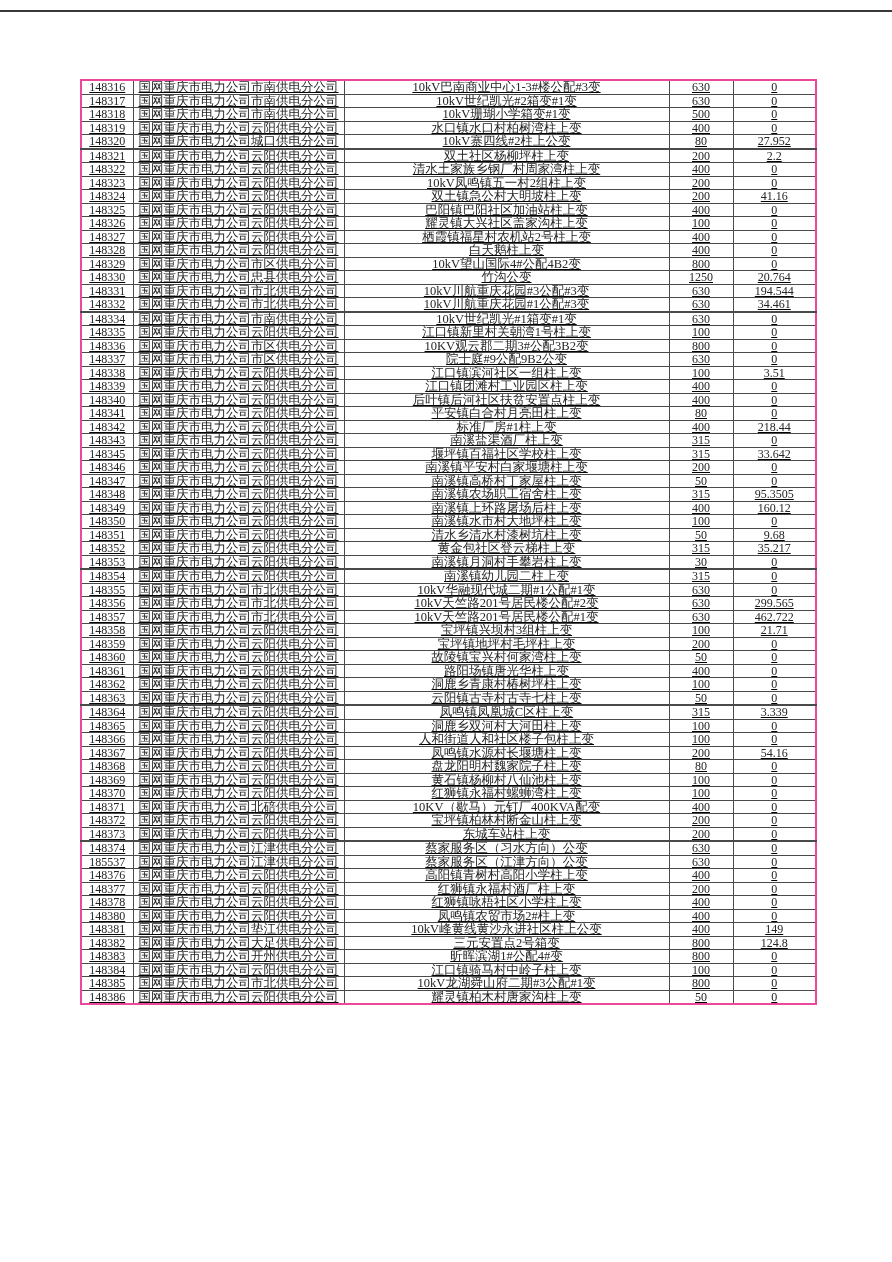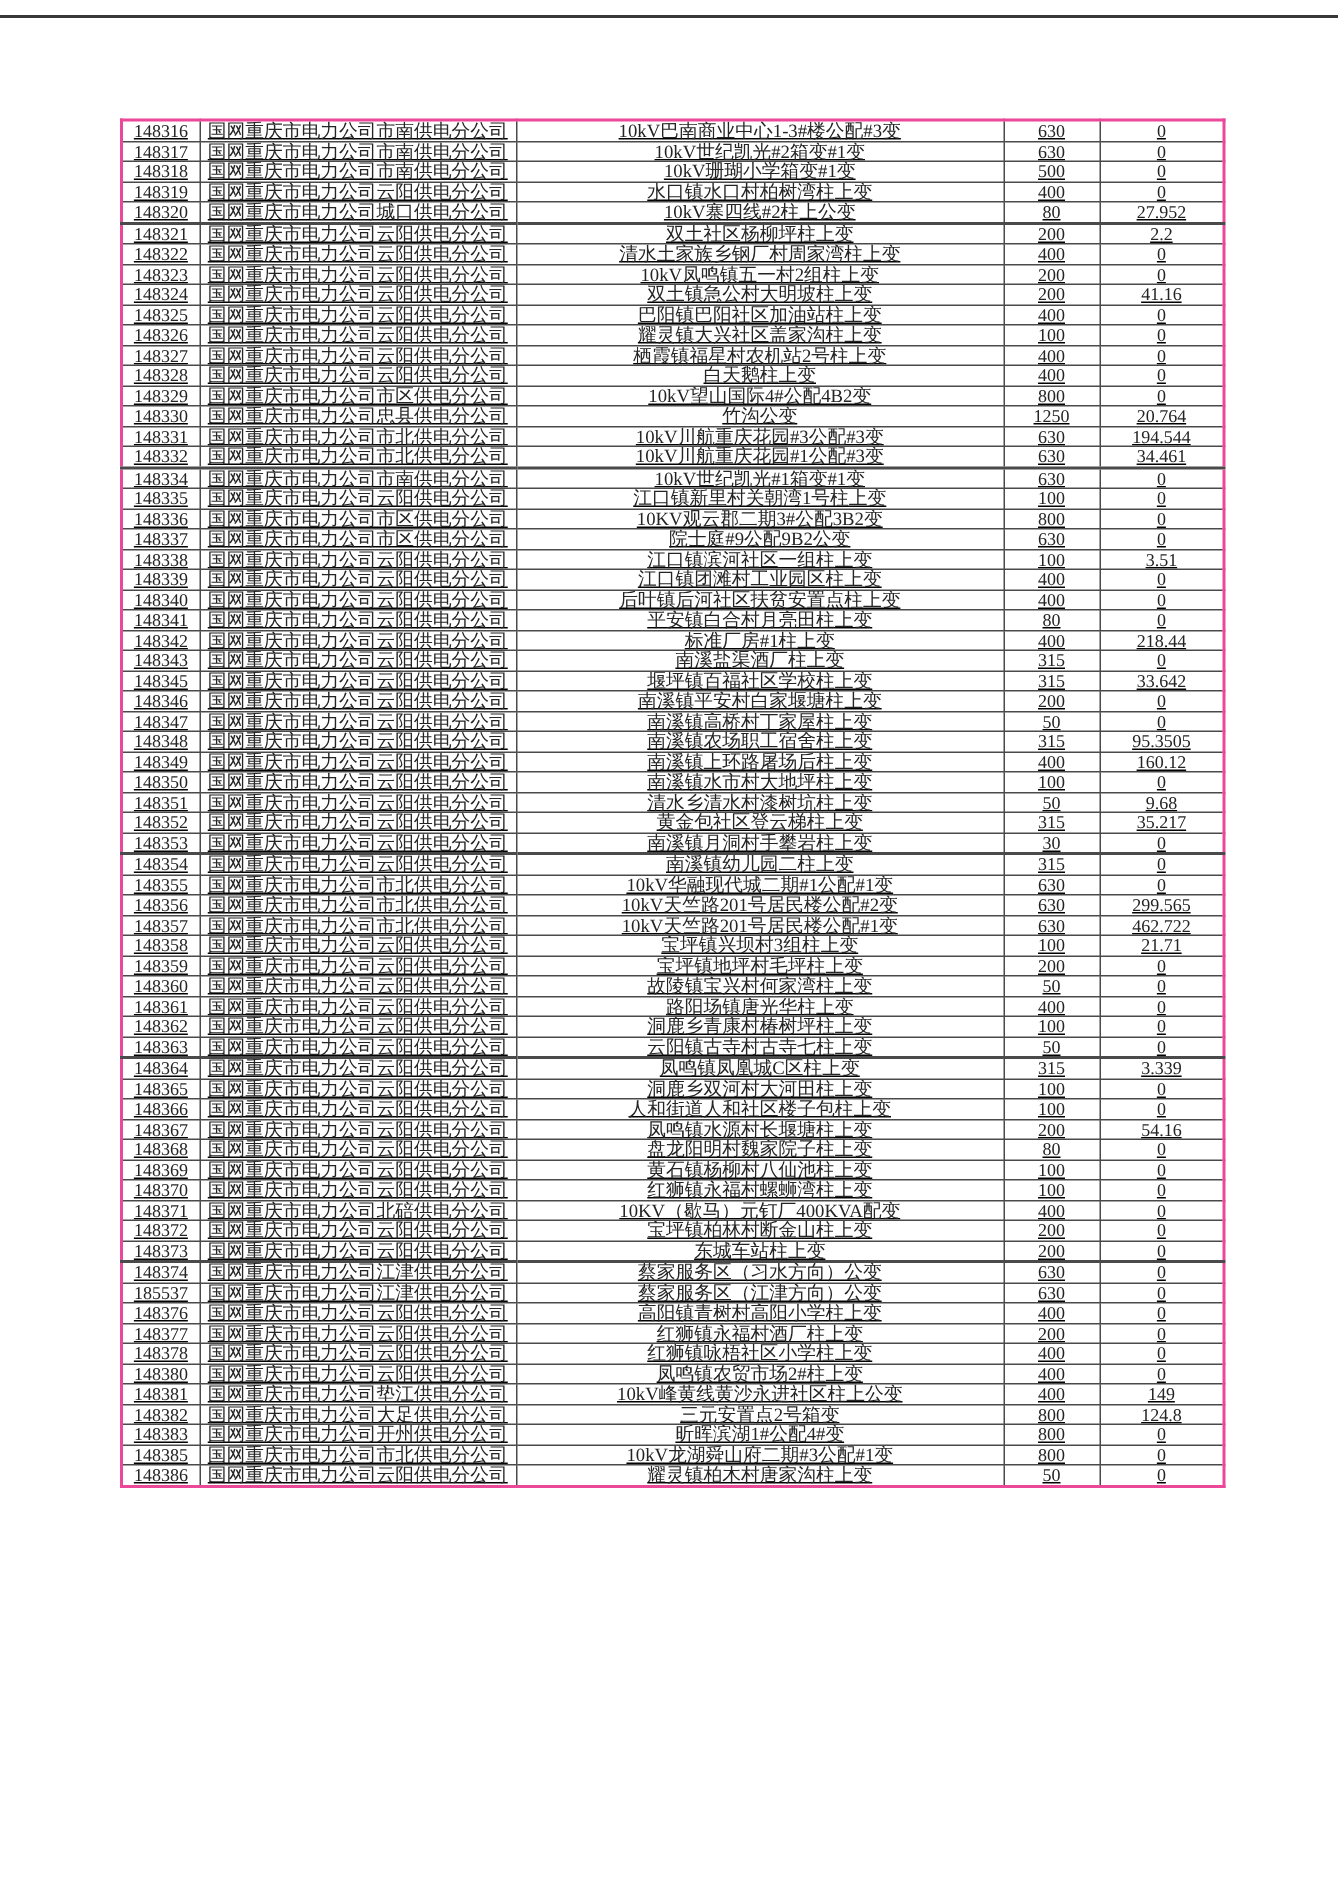--- a/index.html
+++ b/index.html
@@ -518,20 +518,27 @@
         <td>124.8</td>
       </tr>
       <tr>
         <td>148383</td>
         <td>国网重庆市电力公司开州供电分公司</td>
         <td>昕晖滨湖1#公配4#变</td>
         <td>800</td>
         <td>0</td>
       </tr>
       <tr>
+        <td>148384</td>
+        <td>国网重庆市电力公司云阳供电分公司</td>
+        <td>江口镇骑马村中岭子柱上变</td>
+        <td>100</td>
+        <td>0</td>
+      </tr>
+      <tr>
         <td>148385</td>
         <td>国网重庆市电力公司市北供电分公司</td>
         <td>10kV龙湖舜山府二期#3公配#1变</td>
         <td>800</td>
         <td>0</td>
       </tr>
       <tr>
         <td>148386</td>
         <td>国网重庆市电力公司云阳供电分公司</td>
         <td>耀灵镇柏木村唐家沟柱上变</td>

